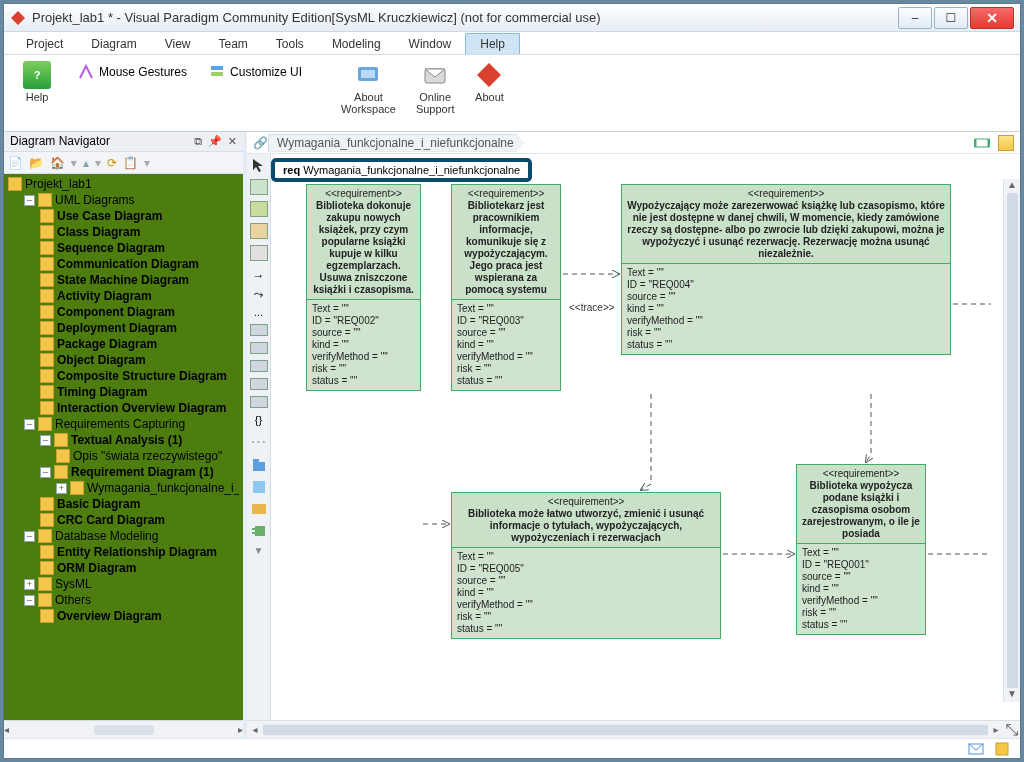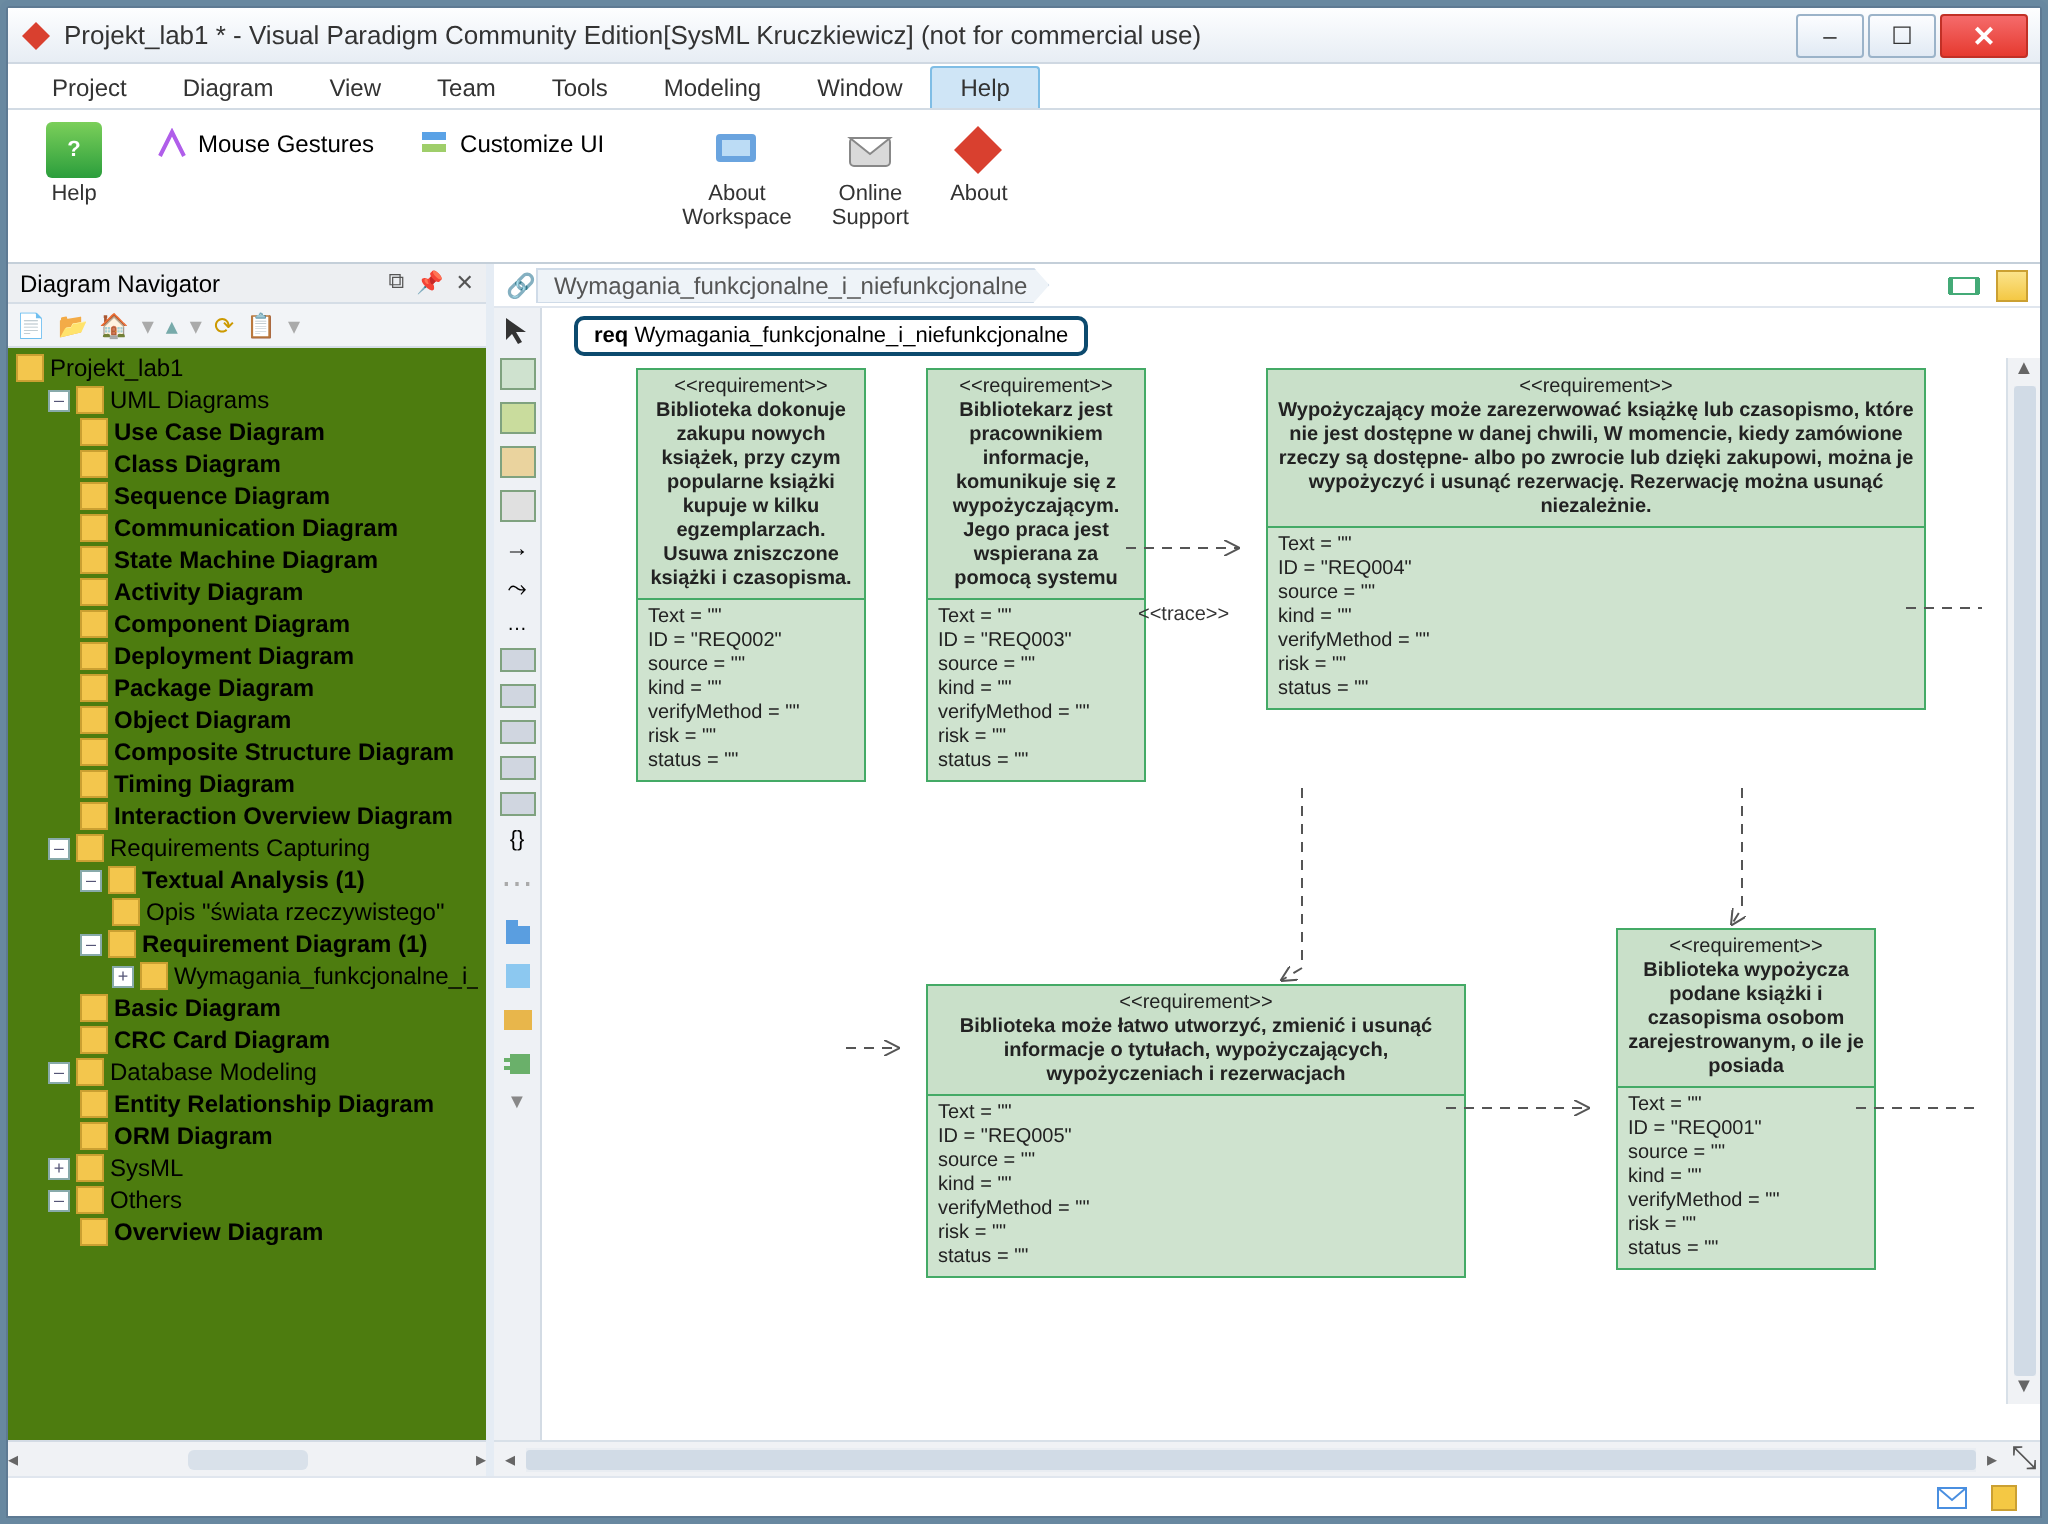--- a/index.html
+++ b/index.html
@@ -14,44 +14,44 @@
   .menubar span { padding:3px 14px; }
   .menubar .sel { background:#cfe5f6; border:1px solid #7fbde5; border-bottom:none; border-radius:2px 2px 0 0; }
   .ribbon { height:78px; background:#fff; border-top:1px solid #d2dbe4; border-bottom:1px solid #c4cfd9; display:flex; align-items:start; padding:4px 8px; }
   .ribitem { display:flex; flex-direction:column; align-items:center; font-size:11px; color:#333; padding:2px 10px; min-width:50px; }
   .ribitem .ic { width:28px; height:28px; margin-bottom:2px; border-radius:3px; }
   .ribhoriz { display:flex; align-items:center; font-size:12px; padding:3px 10px; }
   .ribhoriz .ic { width:16px; height:16px; margin-right:5px; }
   .content { display:flex; height:calc(100% - 28px - 22px - 78px - 20px); }
   
   .nav { width:243px; background:#f7f8fa; border-right:4px solid #e5ecf4; display:flex; flex-direction:column; font-size:12px;}
-  .navhead { height:20px; background:#edeff2; border-bottom:1px solid #d5dde6; padding:3px 6px; display:flex; align-items:center; }
+  .navhead { height:20px; background:#edeff2; border-bottom:1px solid #d5dde6; padding:3px 6px; display:flex; align-items:flex-end; }
   .navhead .pins { margin-left:auto; display:flex; gap:6px; color:#555; font-size:11px;}
   .navtb { height:22px; background:#f2f4f7; border-bottom:1px solid #d6dee7; display:flex; align-items:center; gap:6px; padding:0 4px; color:#555; font-size:12px;}
   .tree { flex:1; overflow:auto; background:#4d7c0f; padding:2px 4px 0 2px; }
   .tree ul { list-style:none; margin:0; padding-left:16px; }
   .tree li { white-space:nowrap; line-height:16px; padding:0; }
   .tree .row { display:flex; align-items:center; }
   .tree .tw { width:11px; height:11px; border:1px solid #8aa; margin-right:3px; font-size:9px; line-height:9px; text-align:center; color:#557; background:#fff; flex-shrink:0;}
   .tree .ic { width:14px; height:14px; margin-right:3px; background:#f3c64d; border:1px solid #caa032; flex-shrink:0;}
   .tree .bold { font-weight:bold; }
   .navscroll { height:18px; background:#f0f2f5; border-top:1px solid #d3dbe4; display:flex; align-items:center; justify-content:center;}
   .navscroll .thumb { height:10px; width:60px; background:#d9e1ea; border-radius:3px; margin:0 auto;}
   
   .canvas { flex:1; display:flex; flex-direction:column; background:#fff;}
   .breadcrumb { height:22px; background:#fff; border-bottom:1px solid #e0e6ee; display:flex; align-items:center; padding:0 6px; font-size:12px; color:#555; position:relative;}
   .bc-chip { background:#eef3f8; border:1px solid #cfdbe8; padding:1px 10px 1px 8px; clip-path: polygon(0 0, calc(100% - 8px) 0, 100% 50%, calc(100% - 8px) 100%, 0 100%);}
   .bc-right { margin-left:auto; display:flex; gap:8px; align-items:center;}
   .diagarea { flex:1; display:flex; min-height:0;}
   .palette { width:24px; background:#eef1f5; border-right:1px solid #d3dbe4; padding:3px 2px; display:flex; flex-direction:column; gap:6px; align-items:center;}
   .palette .pi { width:18px; height:16px; background:#cfe2cf; border:1px solid #7fa27f; }
   .diagcanvas { flex:1; position:relative; background:#fff; overflow:hidden;}
-  .diagtab { position:absolute; left:16px; top:4px; background:#fff; border:2px solid #0c4a6e; border-radius:5px; padding:2px 8px; font-size:11px;}
+  .diagtab { position:absolute; left:0; top:4px; background:#fff; border:4px solid #0c4a6e; border-radius:5px; padding:2px 8px; font-size:11px;}
   .diagtab b { font-weight:bold; }
-  .reqbox { position:absolute; background:#c9e0c9; border:1px solid #4a6; font-size:10px; color:#222;margin-left:12px; }
+  .reqbox { position:absolute; background:#c9e0c9; border:1px solid #4a6; font-size:10px; color:#222; }
   .reqhead { text-align:center; padding:3px 4px; line-height:12px; font-weight:bold;}
   .reqhead .stereo { font-weight:normal; display:block;}
   .reqbody { border-top:1px solid #4a6; padding:3px 5px; line-height:12px; background:#cfe3cf;}
   .tracelabel { position:absolute; font-size:10px; color:#333; background:rgba(255,255,255,0.0);}
   svg.conn { position:absolute; left:0; top:0; width:100%; height:100%; pointer-events:none;}
   .hscroll { height:18px; background:#f0f2f5; border-top:1px solid #d8e0e8; position:relative; display:flex; align-items:center;}
   .hscroll .arrow { width:16px; text-align:center; color:#666; font-size:10px;}
   .hscroll .track { flex:1; height:12px; background:#e9edf2; position:relative;}
   .hscroll .thumb { position:absolute; left:0; right:0; top:1px; height:10px; background:#d1dbe6; border-radius:2px;}
   .vscroll { position:absolute; right:0; top:25px; bottom:18px; width:17px; background:#f0f2f5; border-left:1px solid #d8e0e8; display:flex; flex-direction:column; align-items:center;}

